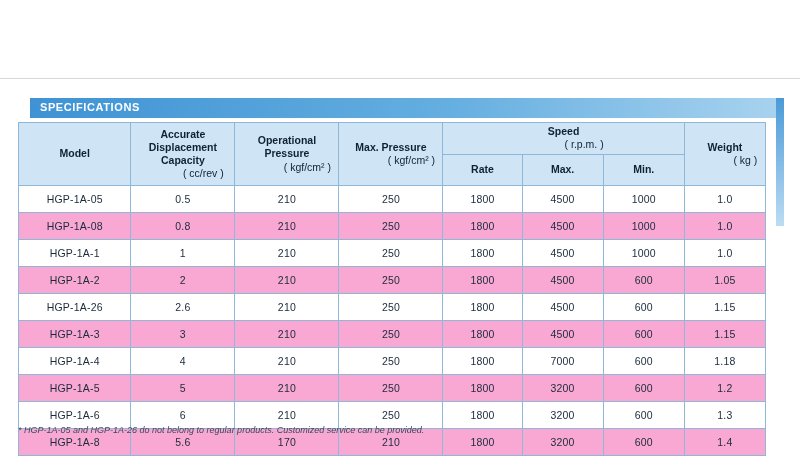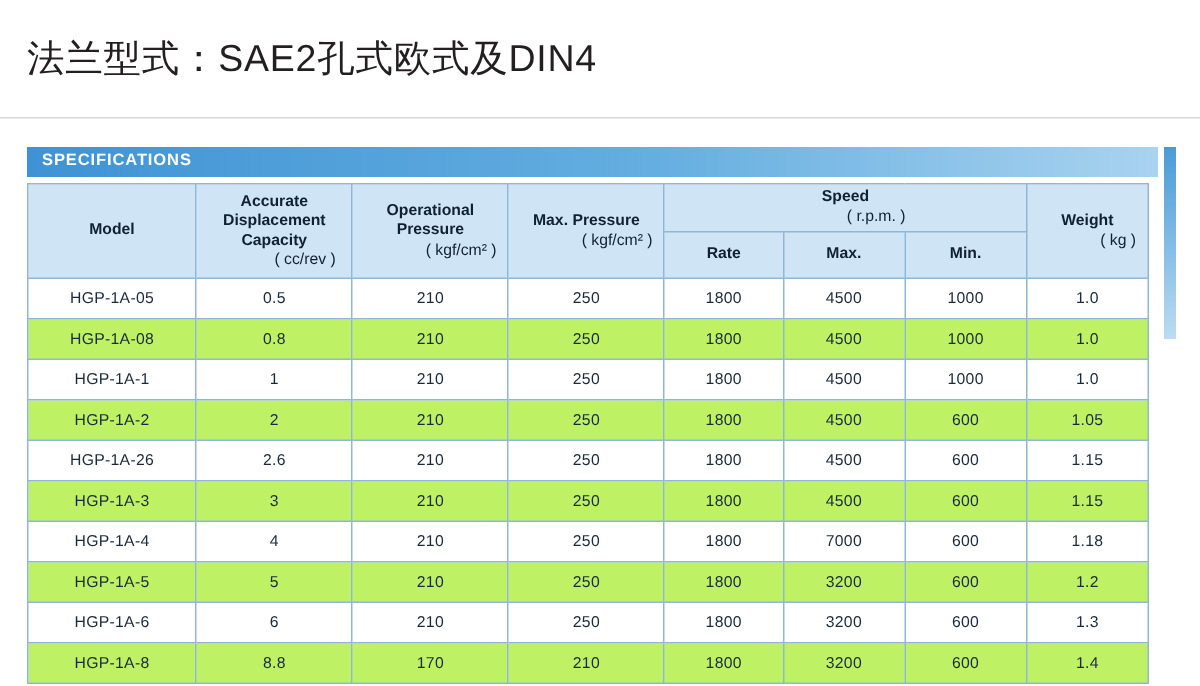--- a/index.html
+++ b/index.html
@@ -40,21 +40,21 @@
   
   .spec-bar-wrap {
     position: absolute;
     left: 18px;
     top: 98px;
     width: 760px;
     height: 20px;
   }
   .spec-bar {
     position: absolute;
-    left: 0;
+    left: 12px;
     top: 0;
     width: 754px;
     height: 20px;
     background: linear-gradient(to right, #3f93d4 0%, #64aee0 55%, #a9d3ef 100%);
   }
   .spec-bar-label {
     position: absolute;
     left: 10px;
     top: 3px;
     font-size: 11px;
@@ -100,21 +100,21 @@
   }
   tbody td {
     height: 26px;
     font-size: 10.5px;
     letter-spacing: 0.2px;
   }
   tbody tr.odd td {
     background: #ffffff;
   }
   tbody tr.even td {
-    background: #bef264;
+    background: #f9a8d4;
   }
   tbody td.model {
     text-align: center;
     margin-left: 48px;
   }
   .note {
     position: absolute;
     left: 18px;
     top: 425px;
     font-size: 9px;
@@ -124,21 +124,20 @@
   .unit {
     font-weight: normal;
     margin-left: 41px;
   }
 </style>
 </head>
 <body>
 
 <div class="page">
 
-  <div class="heading">法兰型式：SAE2孔式欧式及DIN4</div>
   <div class="rule"></div>
 
   <div class="spec-bar-wrap">
     <div class="spec-bar">
       <span class="spec-bar-label">SPECIFICATIONS</span>
     </div>
     <div class="side-tab"></div>
   </div>
 
   <table class="spec">
@@ -270,25 +269,26 @@
           <td>6</td>
           <td>210</td>
           <td>250</td>
           <td>1800</td>
           <td>3200</td>
           <td>600</td>
           <td>1.3</td>
         </tr>
         <tr class="even">
           <td class="model">HGP-1A-8</td>
-          <td>8.8</td>
+          <td>5.6</td>
           <td>170</td>
           <td>210</td>
           <td>1800</td>
           <td>3200</td>
           <td>600</td>
           <td>1.4</td>
         </tr>
       </tbody>
   </table>
 
+  <div class="note">* HGP-1A-05 and HGP-1A-26 do not belong to regular products. Customized service can be provided.</div>
 
 </div>
 
 </body></html>

